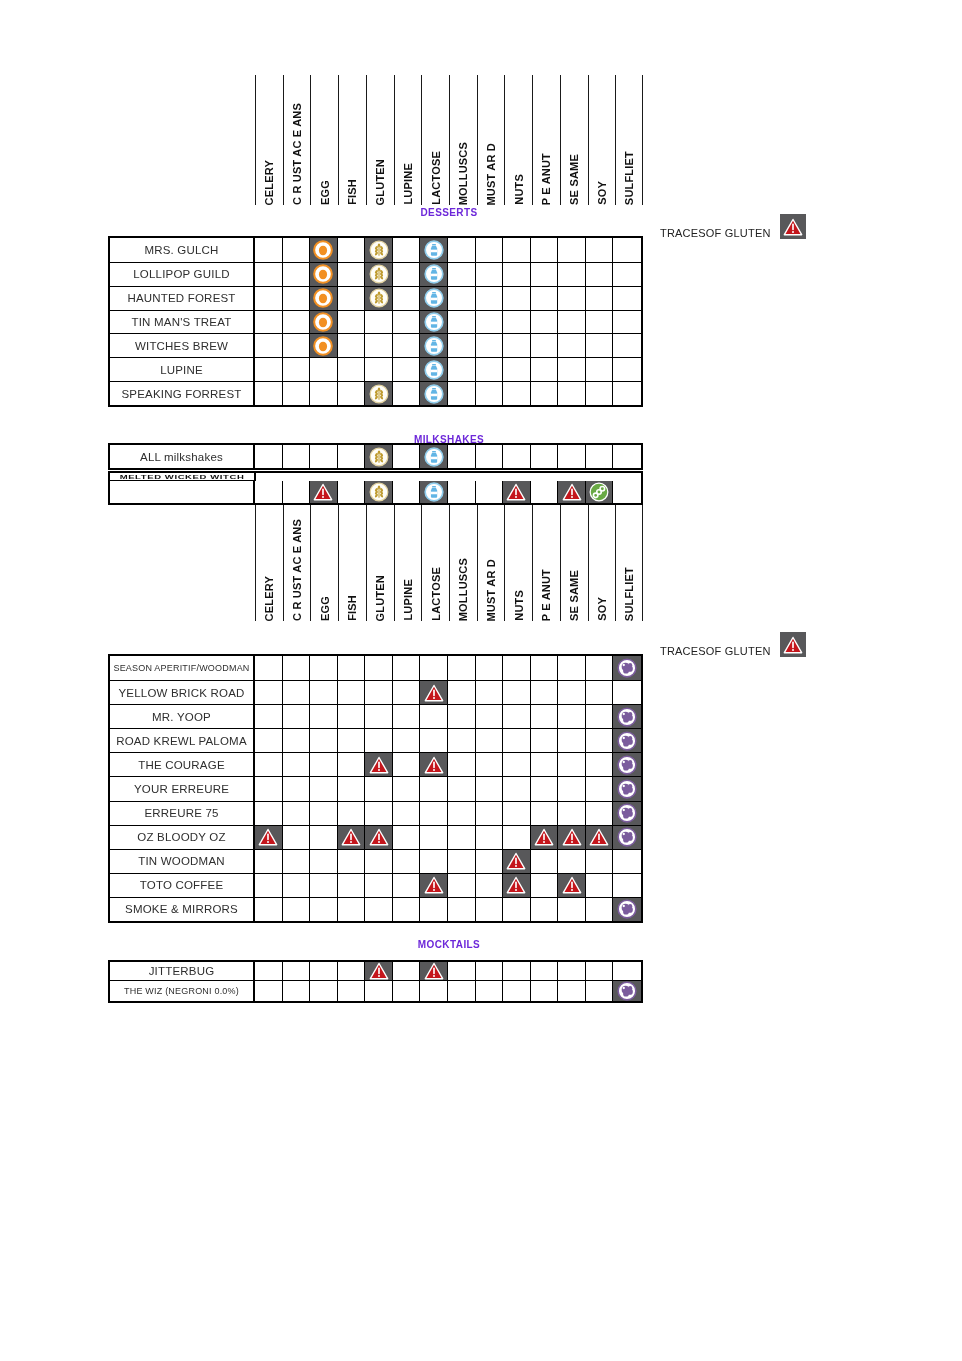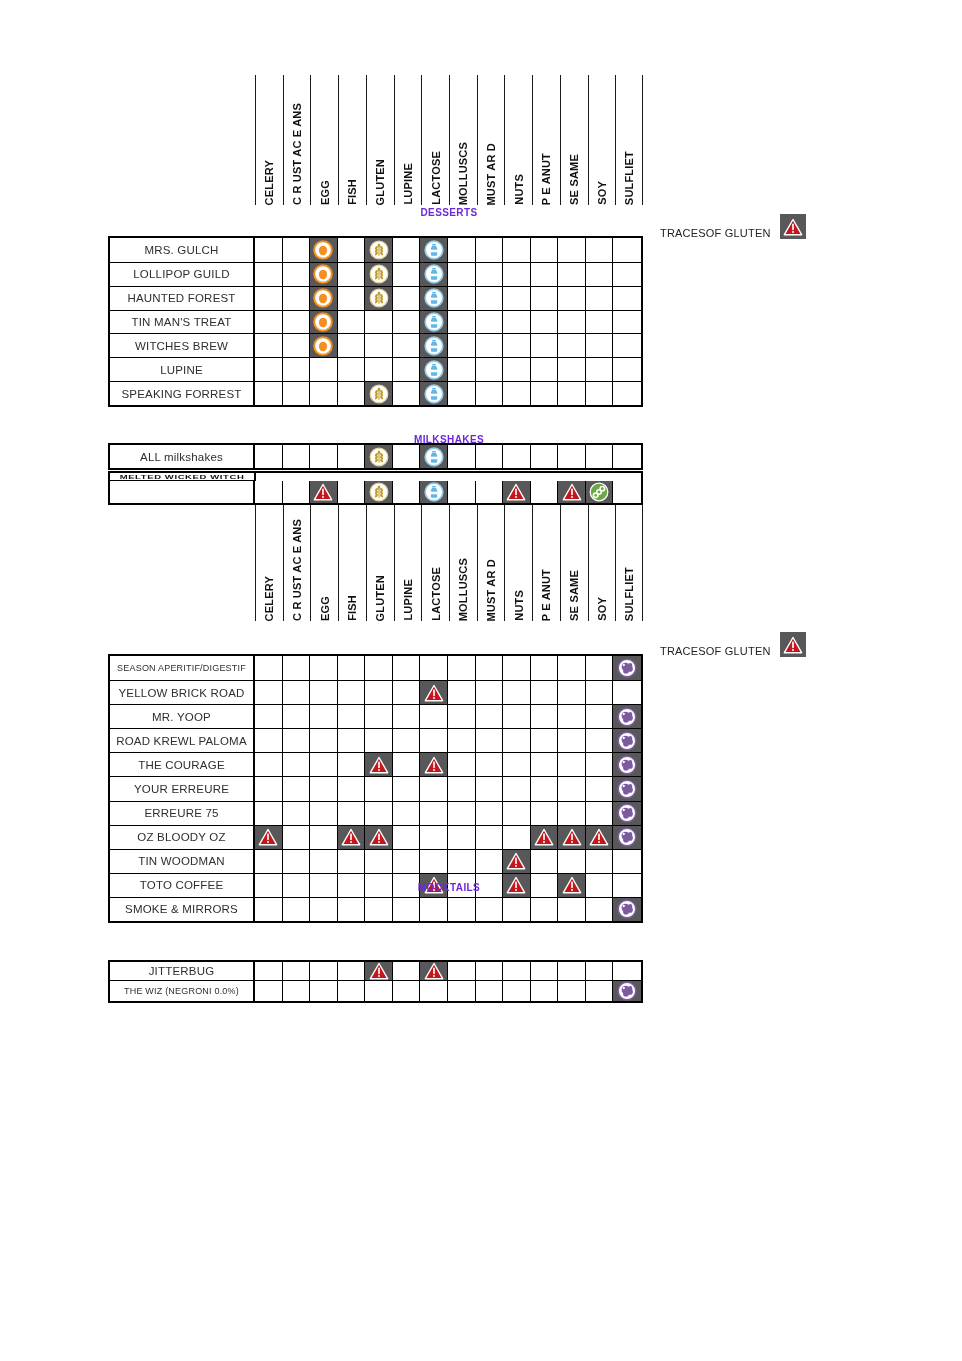--- a/index.html
+++ b/index.html
@@ -590,21 +590,21 @@
             <path d="M12 1.8 L22.6 20.4 H1.4 Z" fill="#c4161c" stroke="#fff" stroke-width="1.7" stroke-linejoin="round"></path>
             <path d="M12 7.8 L12 14" stroke="#fff" stroke-width="2" stroke-linecap="round"></path>
             <circle cx="12" cy="17" r="1.2" fill="#fff"></circle>
           </svg>
         </span>
       </span>
   </div>
 
   <div class="atable" style="left:108px;top:654px;height:269px">
       <div class="trow">
-        <div class="rlabel small">SEASON APERITIF/DIGESTIF</div>
+        <div class="rlabel small">SEASON APERITIF/WOODMAN</div>
         <div class="cell"></div>
         <div class="cell"></div>
         <div class="cell"></div>
         <div class="cell"></div>
         <div class="cell"></div>
         <div class="cell"></div>
         <div class="cell"></div>
         <div class="cell"></div>
         <div class="cell"></div>
         <div class="cell"></div>
@@ -986,21 +986,21 @@
                 <circle cx="10.8" cy="15.2" r="3.5"></circle>
                 <circle cx="15.8" cy="8.6" r="2.5"></circle>
               </g>
               <circle cx="8.1" cy="8.4" r="1.4" fill="#fff"></circle>
             </svg>
           </span>
         </div>
       </div>
     </div>
 
-  <div class="sec-title" style="top:882px">MOCKTAILS</div>
+  <div class="sec-title" style="top:939px">MOCKTAILS</div>
   <div class="atable" style="left:108px;top:960px;height:43px">
       <div class="trow">
         <div class="rlabel">JITTERBUG</div>
         <div class="cell"></div>
         <div class="cell"></div>
         <div class="cell"></div>
         <div class="cell"></div>
         <div class="cell dark">
           <span class="icon">
             <svg viewBox="0 0 24 22" width="20" height="18">

